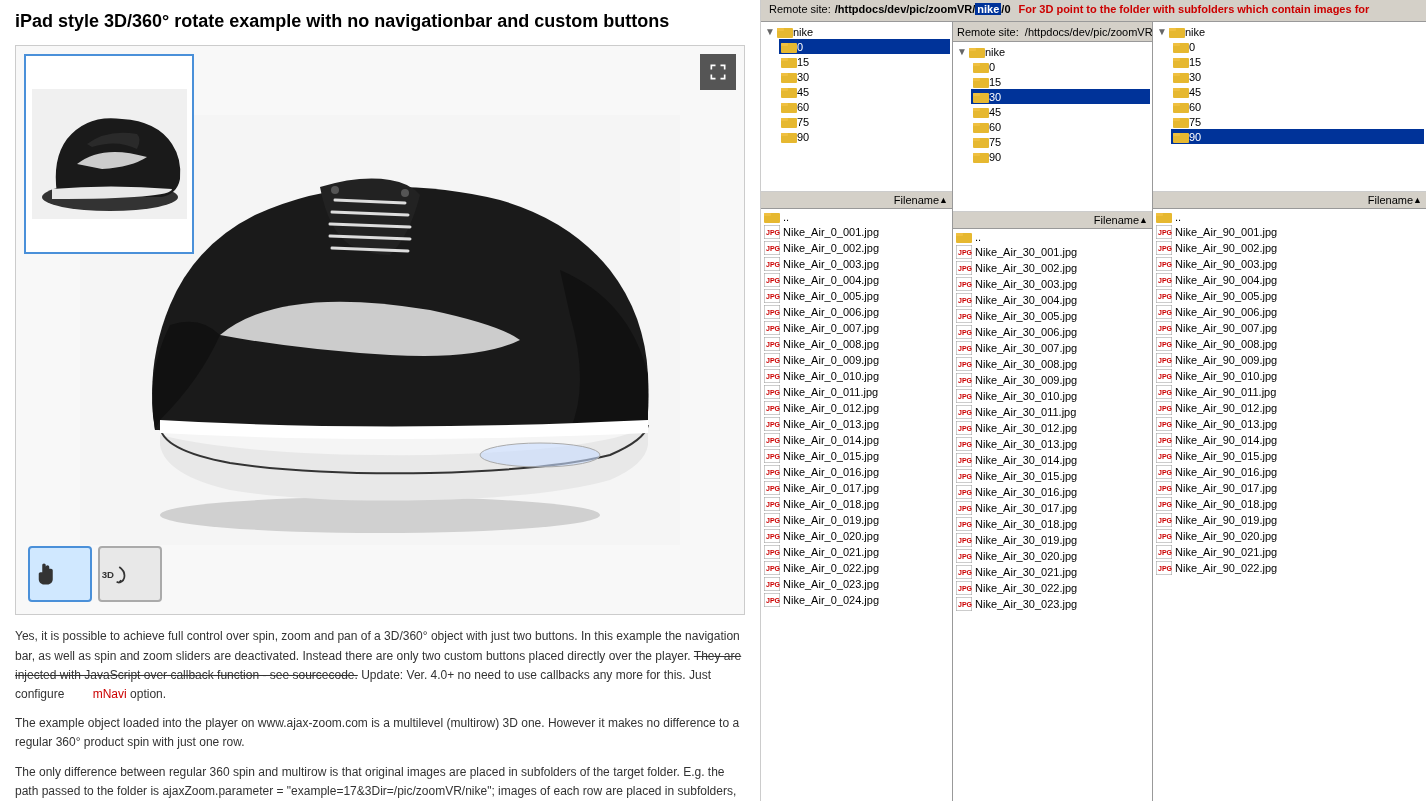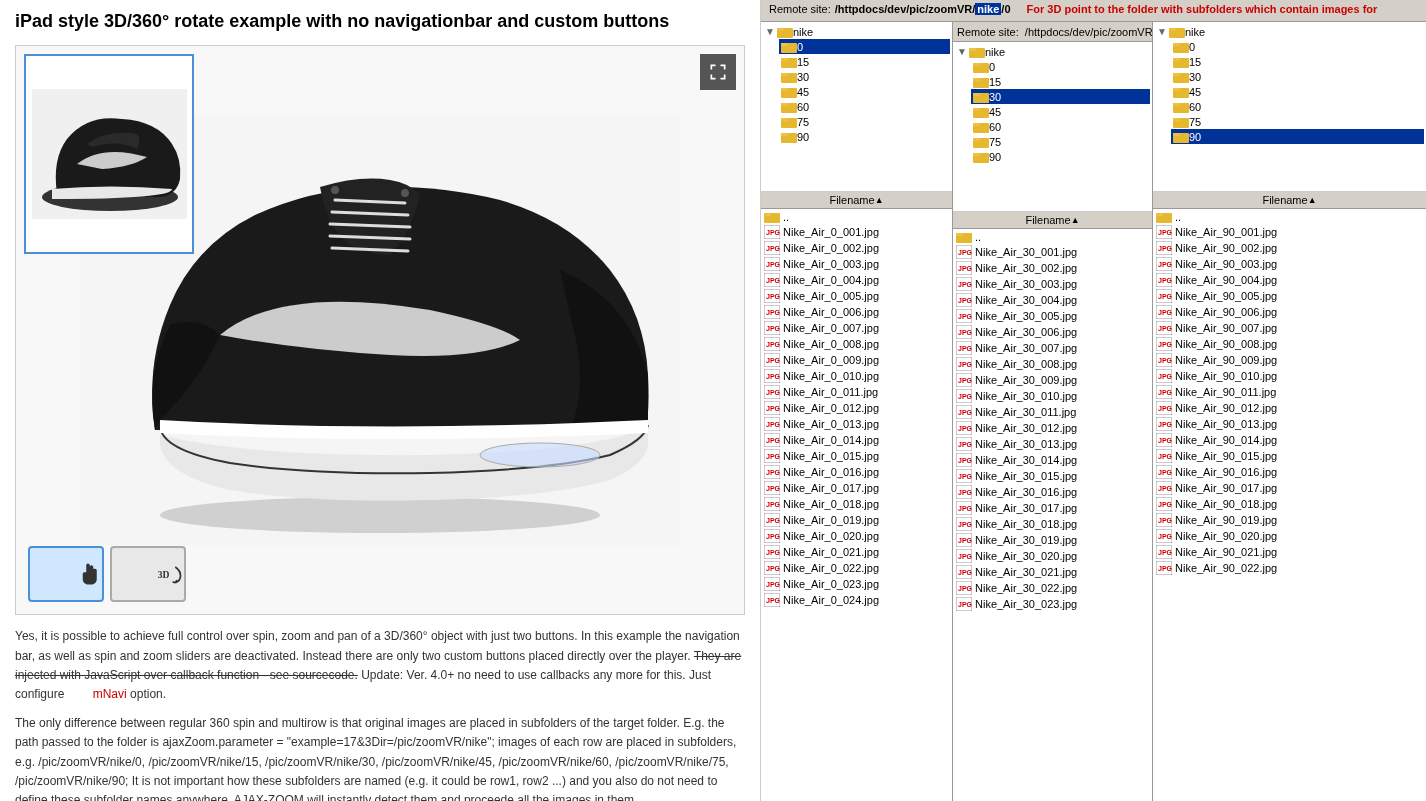--- a/index.html
+++ b/index.html
@@ -14,50 +14,50 @@
 
     .viewer-container { position: relative; width: 730px; height: 570px; border: 1px solid #ccc; background: #fff; }
     .thumbnail-strip { position: absolute; top: 8px; left: 8px; width: 170px; height: 200px; border: 2px solid #4a90d9; background: #fff; display: flex; align-items: center; justify-content: center; }
 
     .fullscreen-btn { position: absolute; top: 8px; right: 8px; width: 36px; height: 36px; background: #555; border: none; cursor: pointer; display: flex; align-items: center; justify-content: center; }
     .fullscreen-btn svg { width: 20px; height: 20px; fill: #fff; }
 
     .shoe-display { width: 100%; height: 100%; background: #f8f8f8; display: flex; align-items: center; justify-content: center; overflow: hidden; }
 
     .control-buttons { position: absolute; bottom: 12px; left: 12px; display: flex; gap: 6px; }
-    .ctrl-btn { width: 76px; height: 56px; border: 2px solid #aaa; background: #e8e8e8; cursor: pointer; display: flex; align-items: center; justify-content: flex-end; border-radius: 4px; font-family: Liberation Serif, serif; }
+    .ctrl-btn { width: 64px; height: 56px; border: 2px solid #aaa; background: #e8e8e8; cursor: pointer; display: flex; align-items: center; justify-content: flex-start; border-radius: 4px; }
     .ctrl-btn.active { border-color: #4a90d9; background: #d0e8ff; }
     .ctrl-btn svg { width: 28px; height: 28px; }
 
     .description { margin-top: 12px; font-size: 12px; line-height: 1.6; color: #333; }
     .description p { margin-bottom: 10px; }
     .strikethrough { text-decoration: line-through; }
     .link-color { color: #c00; margin-left: 25px; }
 
     
     .right-panel { flex: 1; border-left: 1px solid #ccc; display: flex; flex-direction: column; }
 
     .remote-site-bar { background: #d4d0c8; border-bottom: 1px solid #999; padding: 3px 8px; display: flex; align-items: flex-start; gap: 4px; font-size: 11px; min-height: 22px; }
     .remote-site-label { color: #000; white-space: nowrap; }
     .remote-site-path { color: #000; white-space: nowrap; font-weight: bold; }
-    .remote-site-note { color: #cc0000; font-weight: bold; margin-left: 12px; font-size: 11px; }
+    .remote-site-note { color: #cc0000; font-weight: bold; margin-left: 4px; font-size: 11px; }
 
     .columns-wrapper { display: flex; flex: 1; overflow: hidden; }
 
     .col { display: flex; flex-direction: column; border-right: 1px solid #999; width: 192px; }
     .col:last-child { border-right: none; flex: 1; }
 
     .col-remote-bar { background: #d4d0c8; border-bottom: 1px solid #999; padding: 2px 4px; font-size: 11px; display: flex; align-items: center; min-height: 20px; white-space: nowrap; overflow: hidden; }
 
     .folder-tree { padding: 2px; background: #fff; border-bottom: 1px solid #ccc; min-height: 170px; font-size: 11px; }
     .tree-item { display: flex; align-items: center; padding: 1px 2px; cursor: pointer; white-space: nowrap; }
     .tree-item.selected { background: #003399; color: #fff; }
     .folder-expand { font-size: 10px; margin-right: 2px; color: #666; }
 
-    .file-list-header { background: #d4d0c8; border-bottom: 1px solid #999; padding: 2px 4px; font-size: 11px; display: flex; align-items: center; justify-content: center; }
+    .file-list-header { background: #d4d0c8; border-bottom: 1px solid #999; padding: 2px 4px; font-size: 11px; display: flex; align-items: center; justify-content: flex-end; }
     .file-list-header .sort-arrow { font-size: 9px; }
 
     .file-list { overflow-y: auto; flex: 1; background: #fff; }
     .file-item { display: flex; align-items: center; padding: 1px 3px; cursor: pointer; white-space: nowrap; font-size: 11px; }
 
     
     .folder-svg { width: 16px; height: 13px; }
   </style>
 </head>
 <body>
@@ -139,20 +139,21 @@
             <text x="2" y="20" font-size="11" font-weight="bold" fill="#333">3D</text>
             <path d="M22,8 Q28,12 28,18 Q28,24 22,26" fill="none" stroke="#333" stroke-width="2"></path>
             <path d="M22,26 L24,23 M22,26 L19,25" fill="none" stroke="#333" stroke-width="2"></path>
           </svg>
         </button>
       </div>
     </div>
 
     <div class="description">
       <p>Yes, it is possible to achieve full control over spin, zoom and pan of a 3D/360° object with just two buttons. In this example the navigation bar, as well as spin and zoom sliders are deactivated. Instead there are only two custom buttons placed directly over the player. <span class="strikethrough">They are injected with JavaScript over callback function - see sourcecode.</span> Update:  Ver. 4.0+  no need to use callbacks any more for this. Just configure <span class="link-color">mNavi</span> option.</p>
+      <p>The example object loaded into the player on www.ajax-zoom.com is a multilevel (multirow) 3D one. However it makes no difference to a regular 360° product spin with just one row.</p>
       <p>The only difference between regular 360 spin and multirow is that original images are placed in subfolders of the target folder. E.g. the path passed to the folder is ajaxZoom.parameter = "example=17&amp;3Dir=/pic/zoomVR/nike"; images of each row are placed in subfolders, e.g. /pic/zoomVR/nike/0, /pic/zoomVR/nike/15, /pic/zoomVR/nike/30, /pic/zoomVR/nike/45, /pic/zoomVR/nike/60, /pic/zoomVR/nike/75, /pic/zoomVR/nike/90; It is not important how these subfolders are named (e.g. it could be row1, row2 ...) and you also do not need to define these subfolder names anywhere. AJAX-ZOOM will instantly detect them and proceede all the images in them.</p>
     </div>
   </div>
 
   <div class="right-panel">
 
     <div class="remote-site-bar">
       <span class="remote-site-label">Remote site:</span>
       <span class="remote-site-path">
         /httpdocs/dev/pic/zoomVR/<span style="background:#003399;color:#fff;padding:0 2px;">nike</span>/0

